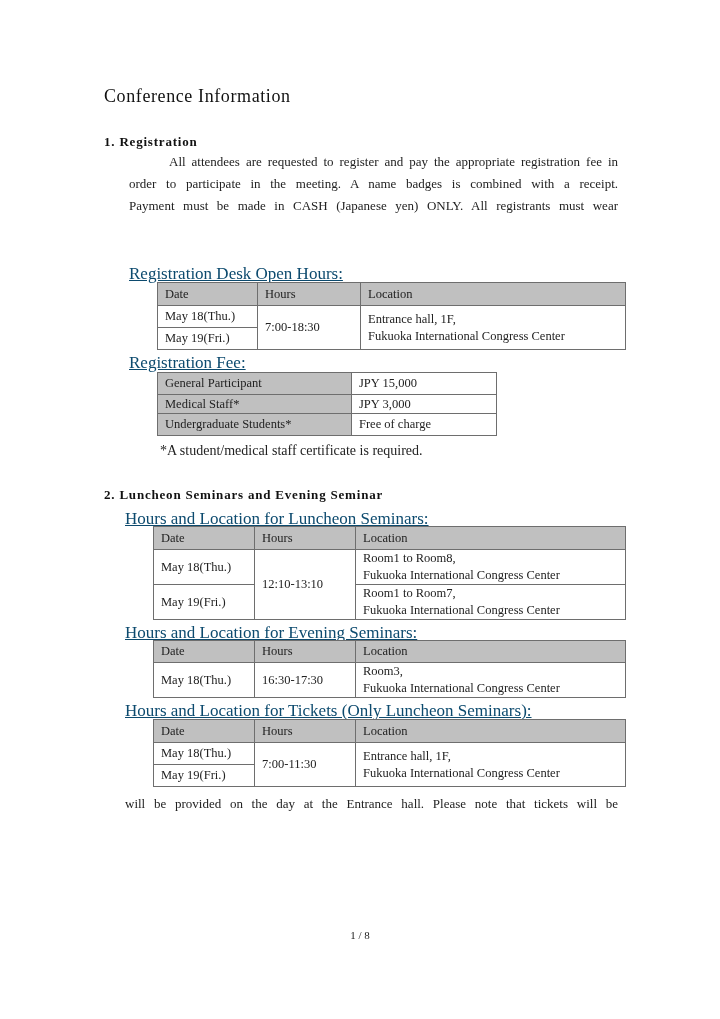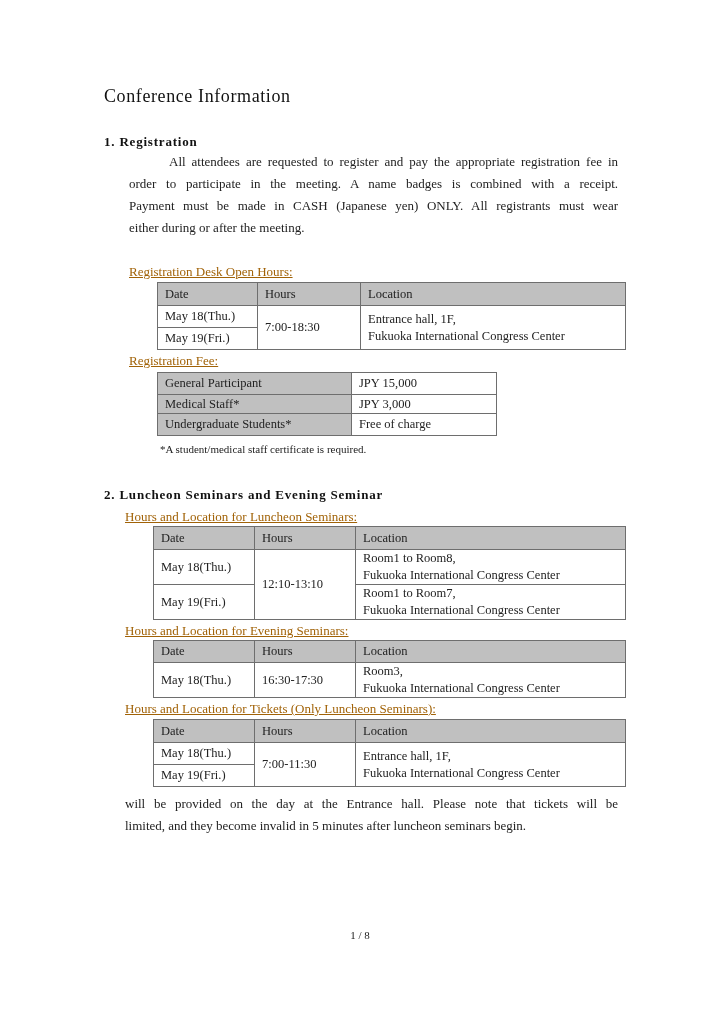--- a/index.html
+++ b/index.html
@@ -2,39 +2,38 @@
 <html><head>
 <meta charset="utf-8">
 <style>
   html, body { margin:0; padding:0; background:#ffffff; }
   body { width:720px; height:1019px; position:relative; overflow:hidden;
          font-family:"Liberation Serif","DejaVu Serif",serif; color:#222; }
   .abs { position:absolute; }
   .title { left:104px; top:86px; font-size:18px; letter-spacing:0.6px; font-weight:normal; color:#111; }
   .h2 { font-size:13px; font-weight:bold; letter-spacing:0.8px; color:#111; }
   .para { font-size:13px; line-height:22px; text-align:justify; text-align-last:left; color:#222; }
-  .sub { font-size:13px; text-decoration:underline; color:#a16207; }
+  .sub { font-size:17px; text-decoration:underline; color:#0c4a6e; }
   table { border-collapse:collapse; position:absolute; font-size:12.5px; color:#222; }
   td { border:1px solid #6e6e6e; padding:0 0 0 7px; vertical-align:middle; line-height:17px; }
   td.hd { background:#c0c0c0; }
-  .note { font-size:11px; }
+  .note { font-size:14px; }
   .pnum { font-size:11px; }
 </style>
 </head>
 <body>
 
 <div class="abs title">Conference Information</div>
 
 <div class="abs h2" style="left:104px; top:134px;">1.  Registration</div>
 
 <div class="abs para" style="left:129px; top:151px; width:489px;">
   <div style="text-align-last:justify;margin-left:40px;">All attendees are requested to register and pay the appropriate registration fee in</div>
   <div style="text-align-last:justify;">order to participate in the meeting. A name badges is combined with a receipt.</div>
   <div style="text-align-last:justify;">Payment must be made in CASH (Japanese yen) ONLY. All registrants must wear</div>
-  <div>either during or after the meeting.</div>
 </div>
 
 <div class="abs sub" style="left:129px; top:264px;">Registration Desk Open Hours:</div>
 
 <table style="left:157px; top:282px; width:469px;">
   <colgroup>
       <col style="width:100px">
       <col style="width:103px">
       <col>
     </colgroup>
@@ -165,16 +164,15 @@
     </td>
   </tr>
   <tr style="height:22px;">
     <td>May 19(Fri.)</td>
   </tr>
 </tbody>
   </table>
 
 <div class="abs para" style="left:125px; top:793px; width:493px;">
   <div style="text-align-last:justify;">will be provided on the day at the Entrance hall. Please note that tickets will be</div>
-  <div>limited, and they become invalid in 5 minutes after luncheon seminars begin.</div>
 </div>
 
 <div class="abs pnum" style="left:340px; top:929px; width:40px; text-align:center;">1 / 8</div>
 
 </body></html>

